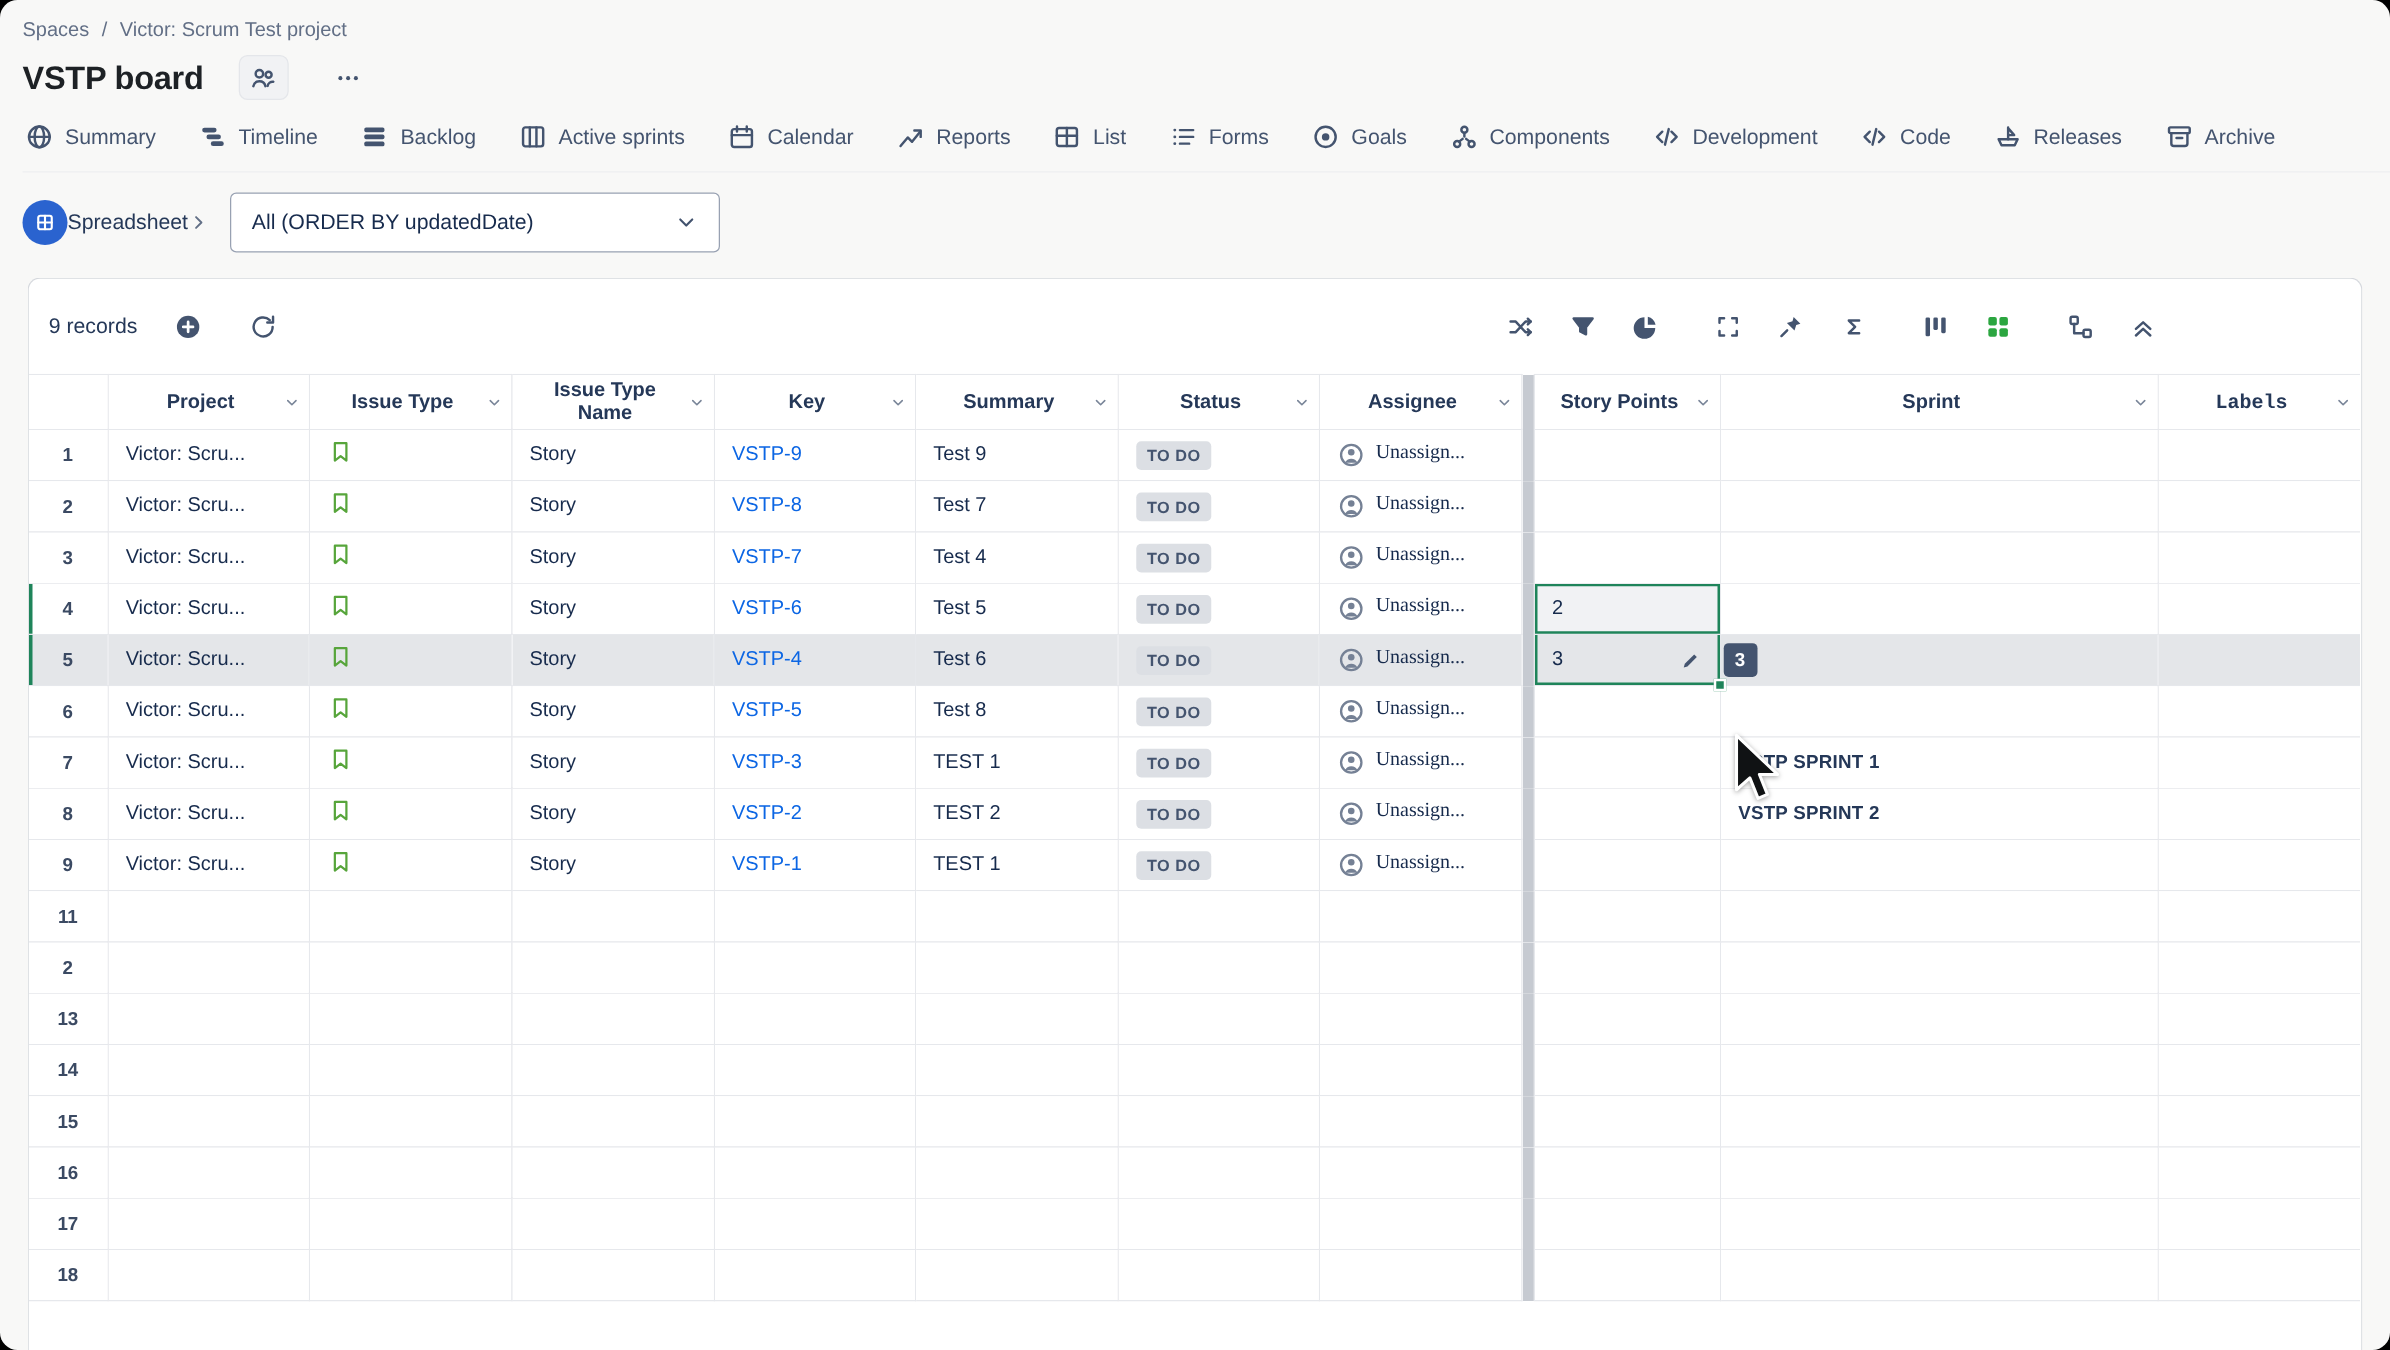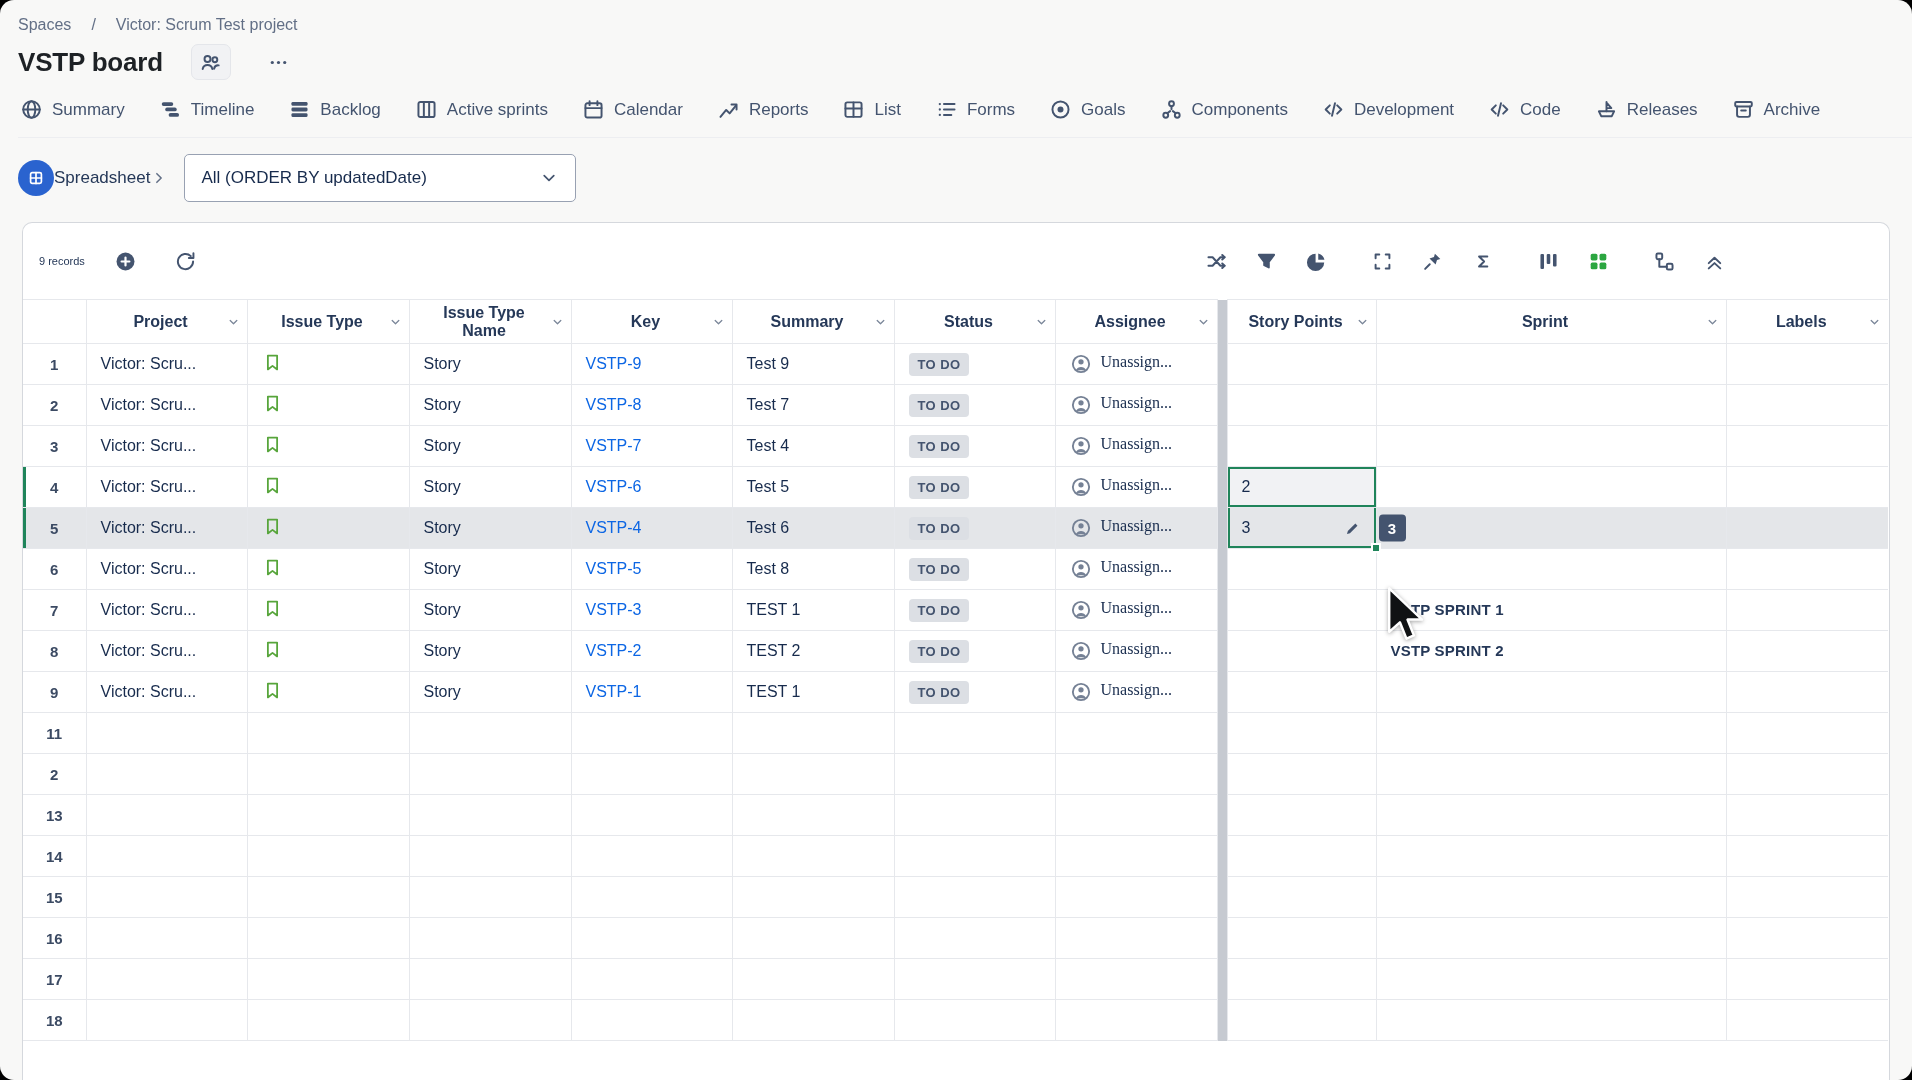--- a/index.html
+++ b/index.html
@@ -2,55 +2,55 @@
 <html style="--accent-green: #1f845a; --active-icon-green: #2ba640; --link-blue: #0c66e4; --story-green: #57a53b; --badge-bg: #dcdfe4; --badge-text: #44546f; --fill-badge-bg: #44546f; --app-avatar-blue: #2a63cf;"><head>
 <meta charset="utf-8">
 <style>
   *{box-sizing:border-box;margin:0;padding:0}
   html,body{width:1912px;height:1080px;background:#000;overflow:hidden}
   body{font-family:"Liberation Sans",sans-serif;}
   .frame{position:relative;width:1912px;height:1080px;background:#f8f8f7;border-radius:14px;overflow:hidden;display:flex;flex-direction:column;}
 
   
   .topbar{padding:16px 0 0 18px;flex:0 0 auto;}
-  .breadcrumb{display:flex;gap:20px;font-size:16px;color:#626f86;align-items:center;}
+  .breadcrumb{display:flex;gap:10px;font-size:16px;color:#626f86;align-items:center;}
   .crumb{cursor:pointer;}
   .title-row{display:flex;align-items:center;gap:28px;margin:10px 0 4px 0;}
   .title-row h1{font-size:26px;font-weight:700;color:#1d2125;letter-spacing:-.2px;}
   .icon-btn{display:inline-flex;align-items:center;justify-content:center;background:transparent;border:none;color:#44546f;width:40px;height:36px;border-radius:7px;cursor:pointer;}
   .icon-btn.subtle{background:#f1f2f4;border:1px solid #e4e6ea;}
   .nav-row{display:flex;gap:34px;align-items:center;padding:14px 2px 16px 2px;border-bottom:1px solid #edeef1;white-space:nowrap;overflow:hidden;}
   .nav-item{display:inline-flex;gap:9px;align-items:center;font-size:17px;font-weight:500;color:#44546f;cursor:pointer;flex:0 0 auto;}
 
   
   .viewbar{display:flex;align-items:center;gap:0;padding:16px 0 14px 18px;flex:0 0 auto;}
   .app-avatar{width:36px;height:36px;border-radius:50%;background:var(--app-avatar-blue,#2a63cf);display:inline-flex;align-items:center;justify-content:center;}
   .app-label{font-size:17px;font-weight:500;color:#253858;}
   .chev{color:#626f86;}
   .view-select{width:392px;height:48px;border:1.6px solid #98a1b2;border-radius:5px;background:#fff;display:flex;align-items:center;justify-content:space-between;padding:0 16px;font-size:17px;color:#172b4d;margin-left:16px;cursor:pointer;}
   .view-select .icon{color:#44546f;}
 
   
   .panel{margin:6px 22px 0 22px;background:#fff;border:1px solid #d5d8dd;border-bottom:none;border-radius:10px 10px 0 0;flex:1 1 auto;overflow:hidden;position:relative;}
   .toolbar{height:76px;display:flex;align-items:center;padding:0 16px;gap:22px;}
-  .records{font-size:11px;font-weight:500;color:#253858;}
+  .records{font-size:17px;font-weight:500;color:#253858;}
   .toolbar .icon-btn{width:38px;height:38px;}
   .tb-right{margin-left:auto;display:flex;align-items:center;gap:12px;padding-right:140px;}
   .tb-right .sep{margin-left:16px;}
   .active-green{color:var(--active-icon-green,#2ba640);}
 
   
   .table-wrap{height:calc(100% - 76px);overflow:hidden;}
   table{border-collapse:collapse;table-layout:fixed;width:1865px;}
   th,td{border:1px solid #e6e8ec;position:relative;}
   th{height:44px;background:#fff;font-weight:700;font-size:16px;color:#253858;text-align:center;padding:0 22px 0 10px;}
   th .caret{position:absolute;right:6px;top:50%;transform:translateY(-50%);color:#7a8699;}
   td{height:41px;font-size:16px;color:#172b4d;padding:0 14px;background:#fff;vertical-align:middle;}
   td:first-child,th:first-child{border-left:none;}
-  td:last-child,th:last-child{border-right:none;}
+  td:last-child,th:last-child{border-right:none;font-family:Liberation Mono, monospace;}
   .c-num{text-align:center;color:#3b4a63;font-weight:700;font-size:15px;padding:0;}
   .divider-col{background:#c6cad1;border-top:none;border-bottom:none;padding:0;}
   tr.hl td{background:#e4e6e9;}
   tr.hl td.divider-col{background:#c6cad1;}
   .range-edge{box-shadow:inset 3px 0 0 var(--accent-green,#1f845a);}
   .lozenge{display:inline-block;background:var(--badge-bg,#dcdfe4);color:var(--badge-text,#44546f);font-size:13px;font-weight:700;line-height:1;padding:5px 9px;border-radius:4px;letter-spacing:.4px;}
   .key-link{color:var(--link-blue,#0c66e4);cursor:pointer;}
   .assignee{display:flex;gap:9px;font-family:Liberation Serif, serif;}
   .assignee .icon{color:#758195;}
   .c-type .story{color:var(--story-green,#57a53b);}

